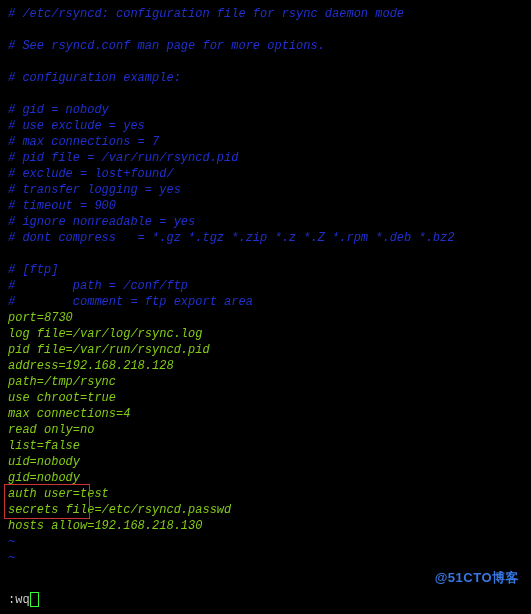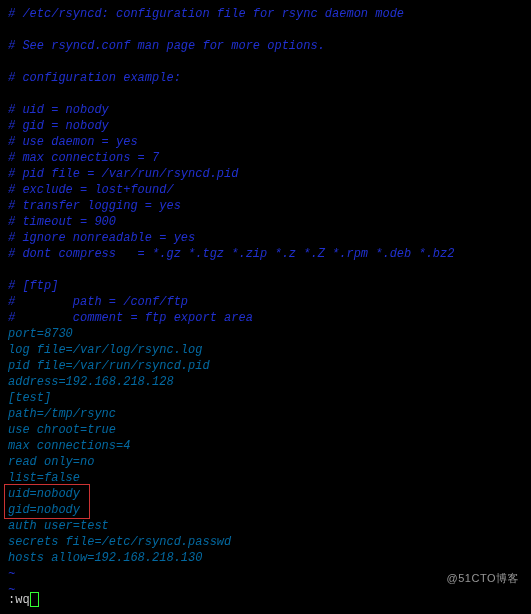--- a/index.html
+++ b/index.html
@@ -18,38 +18,38 @@
     }
     .line {
       white-space: pre;
       height: 16px;
       font-style: italic;
     }
     .comment {
       color: #2030d0;
     }
     .normal {
-      color: #0369a1;
+      color: #84cc16;
     }
     .tilde {
       color: #2030d0;
     }
     .highlight-box {
       position: absolute;
       border: 1px solid #cc3333;
       pointer-events: none;
     }
     .watermark {
       position: absolute;
       right: 12px;
       bottom: 28px;
-      color: #a3a3a3;
+      color: #3b82f6;
       font-family: Arial, sans-serif;
-      font-size: 11px;
-      font-weight: 400;
+      font-size: 13px;
+      font-weight: 700;
       letter-spacing: 0.5px;
       opacity: 0.92;
     }
     .cmdline {
       position: absolute;
       bottom: 6px;
       left: 8px;
       color: #cccccc;
     }
     .cursor {
@@ -64,39 +64,37 @@
 </head>
 <body>
 
 <div>
   <div class="line comment"># /etc/rsyncd: configuration file for rsync daemon mode</div>
   <div class="line comment"></div>
   <div class="line comment"># See rsyncd.conf man page for more options.</div>
   <div class="line comment"></div>
   <div class="line comment"># configuration example:</div>
   <div class="line comment"></div>
-  <div class="line comment"># uid = nobody</div>
   <div class="line comment"># gid = nobody</div>
-  <div class="line comment"># use daemon = yes</div>
+  <div class="line comment"># use exclude = yes</div>
   <div class="line comment"># max connections = 7</div>
   <div class="line comment"># pid file = /var/run/rsyncd.pid</div>
   <div class="line comment"># exclude = lost+found/</div>
   <div class="line comment"># transfer logging = yes</div>
   <div class="line comment"># timeout = 900</div>
   <div class="line comment"># ignore nonreadable = yes</div>
   <div class="line comment"># dont compress   = *.gz *.tgz *.zip *.z *.Z *.rpm *.deb *.bz2</div>
   <div class="line comment"></div>
   <div class="line comment"># [ftp]</div>
   <div class="line comment">#        path = /conf/ftp</div>
   <div class="line comment">#        comment = ftp export area</div>
   <div class="line normal">port=8730</div>
   <div class="line normal">log file=/var/log/rsync.log</div>
   <div class="line normal">pid file=/var/run/rsyncd.pid</div>
   <div class="line normal">address=192.168.218.128</div>
-  <div class="line normal">[test]</div>
   <div class="line normal">path=/tmp/rsync</div>
   <div class="line normal">use chroot=true</div>
   <div class="line normal">max connections=4</div>
   <div class="line normal">read only=no</div>
   <div class="line normal">list=false</div>
   <div class="line normal">uid=nobody</div>
   <div class="line normal">gid=nobody</div>
   <div class="line normal">auth user=test</div>
   <div class="line normal">secrets file=/etc/rsyncd.passwd</div>
   <div class="line normal">hosts allow=192.168.218.130</div>

